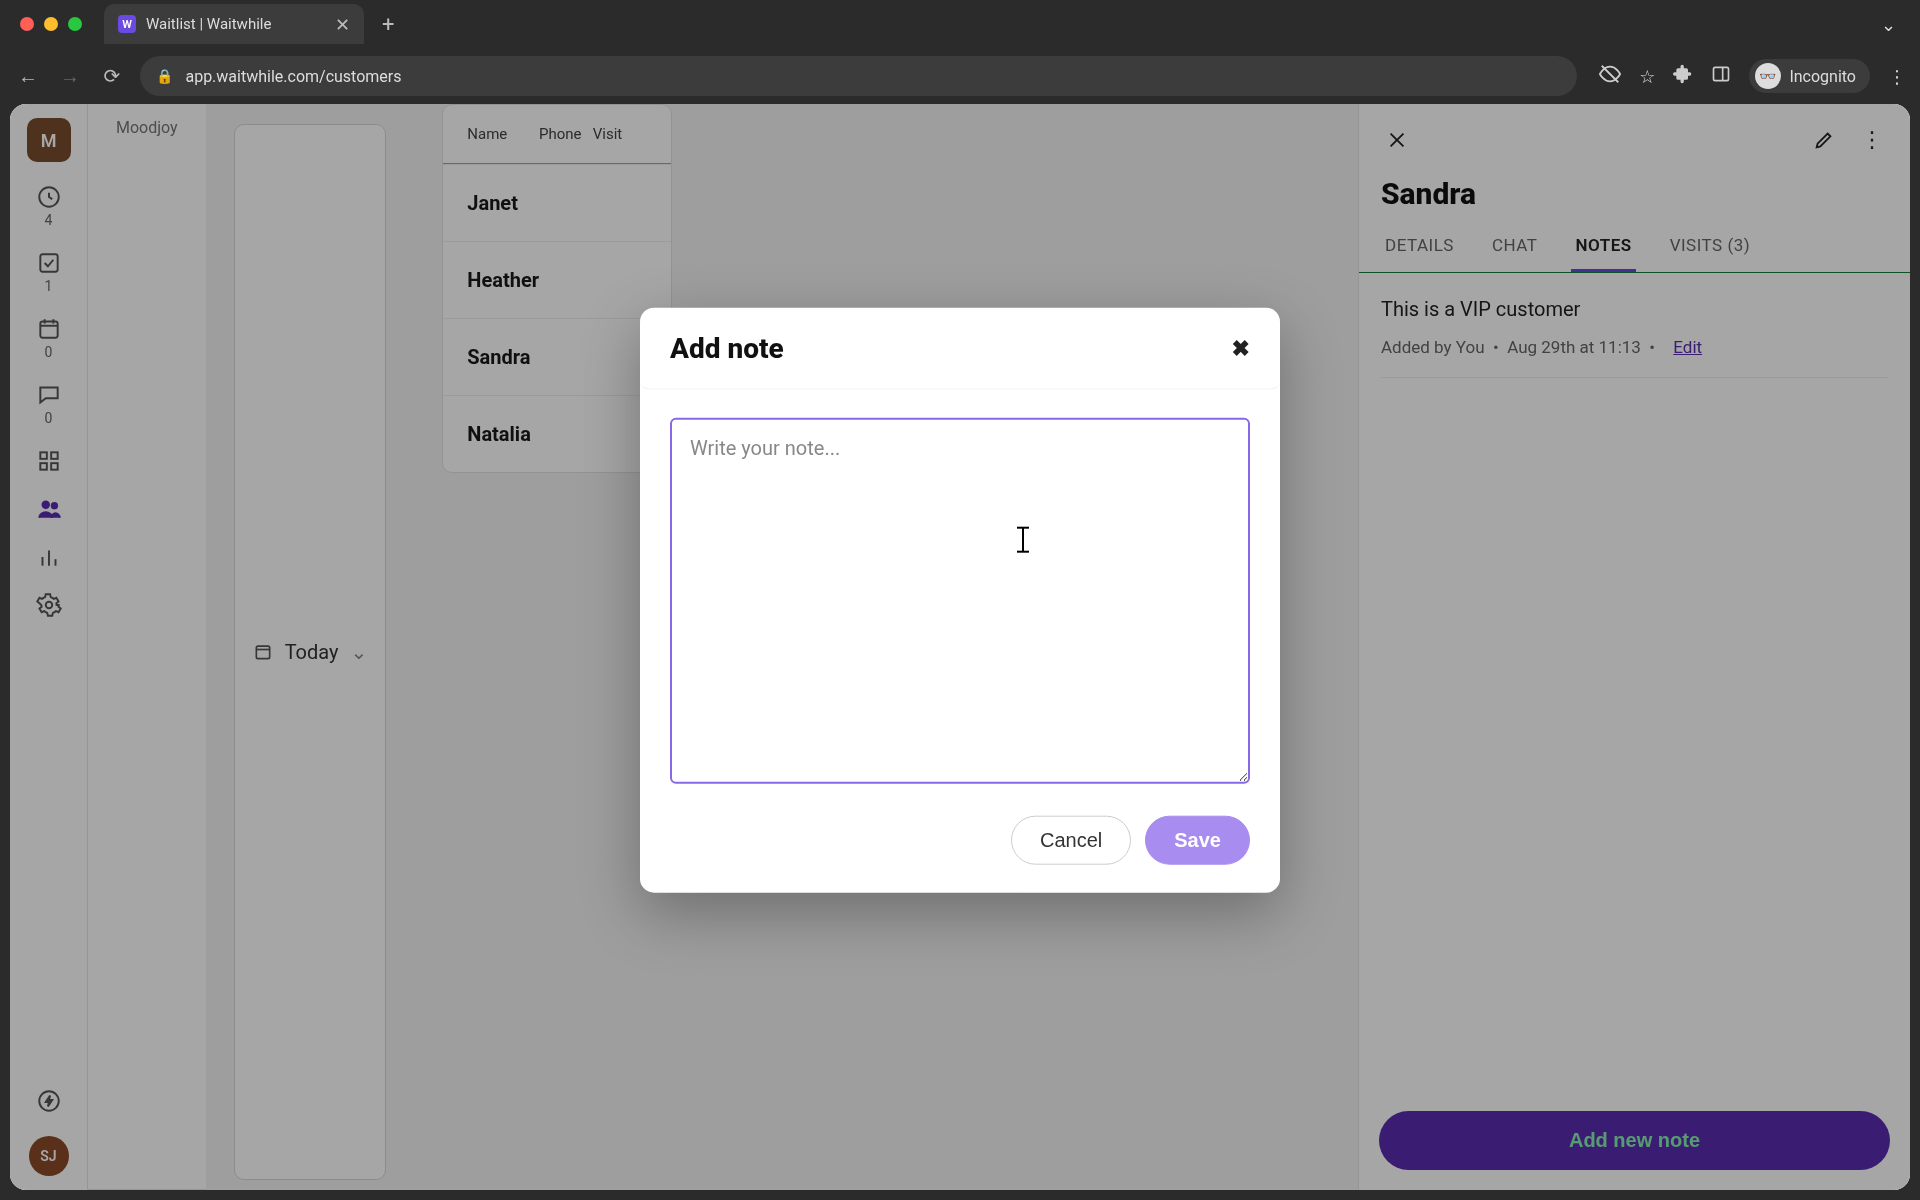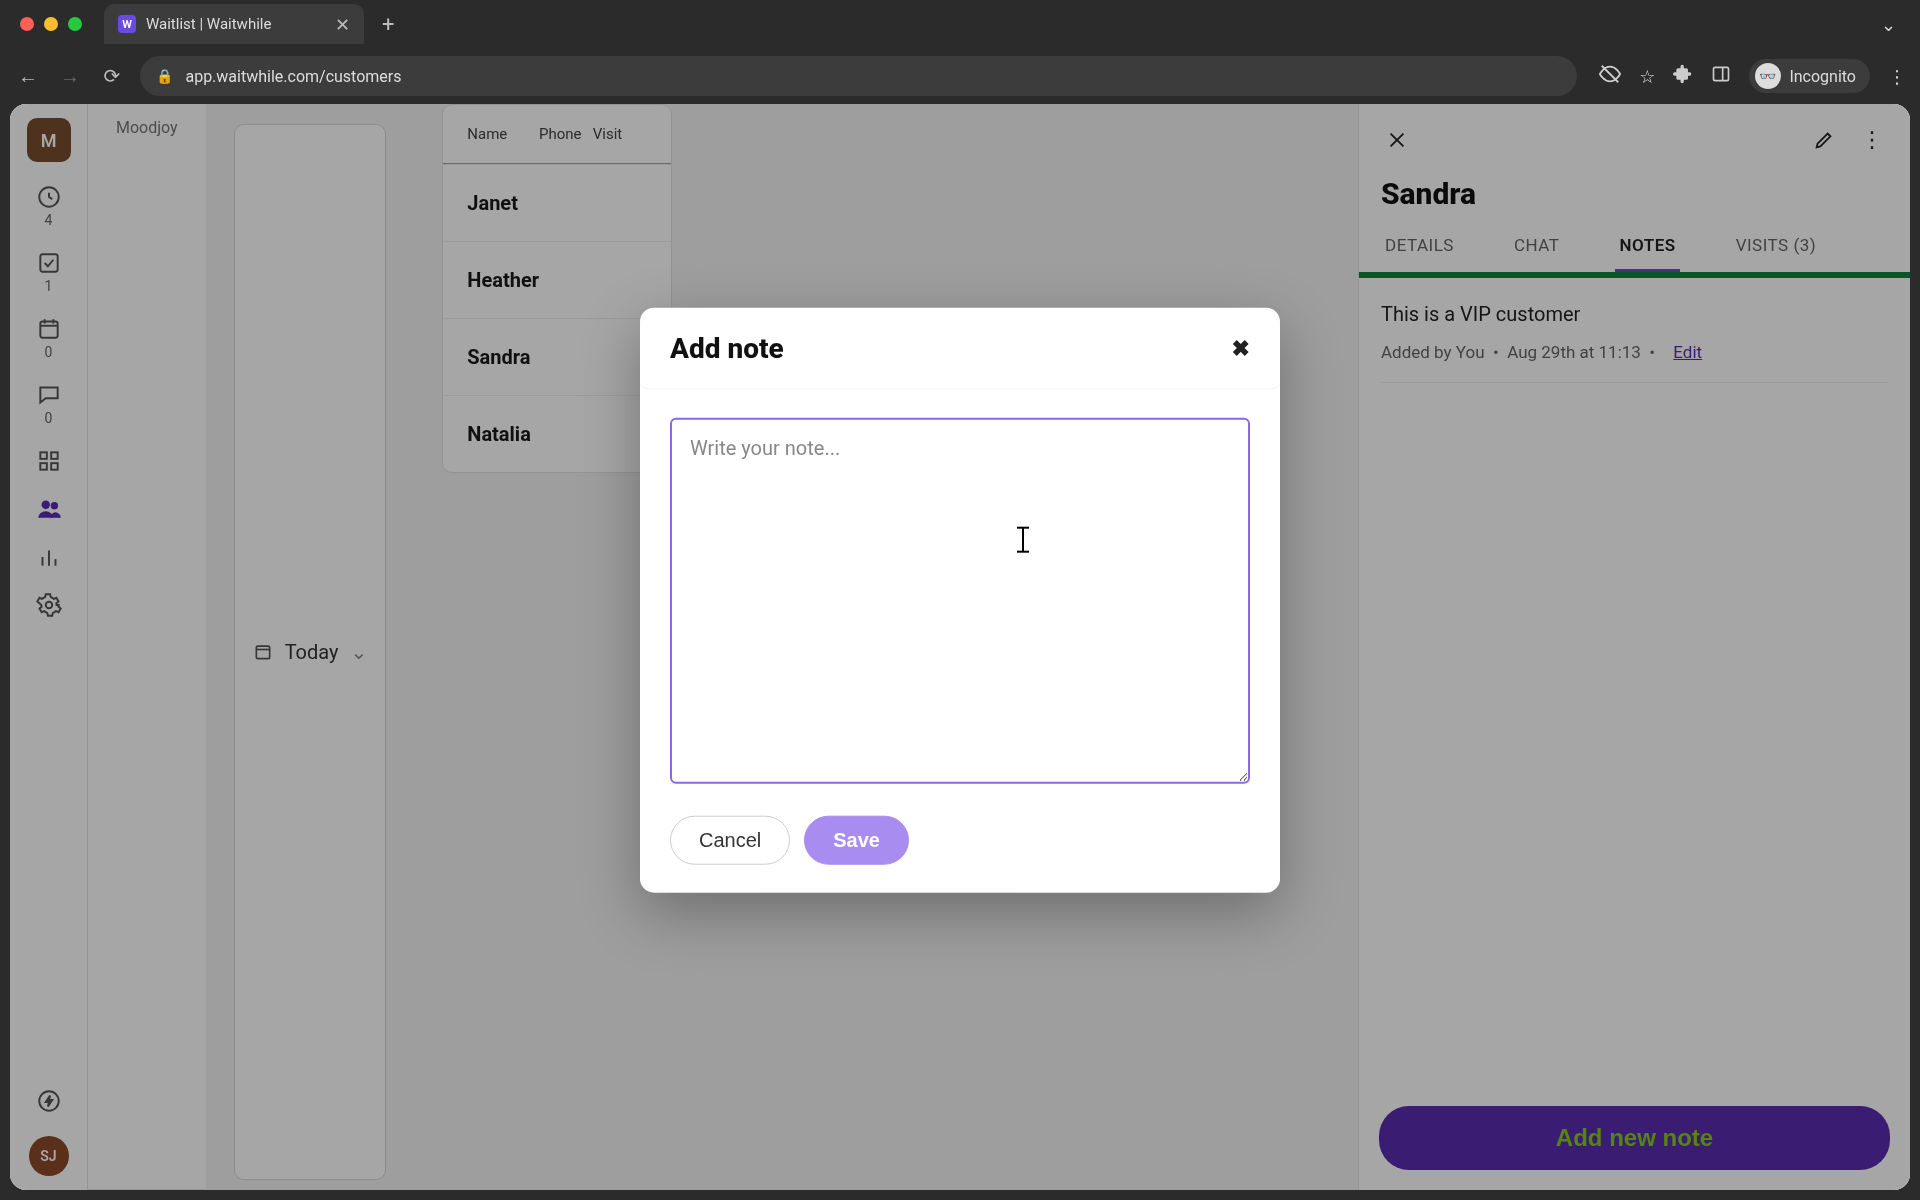--- a/index.html
+++ b/index.html
@@ -135,31 +135,31 @@
   .drawer {
     width:552px;
     background:#fff;
     border-left:1px solid #e5e5ea;
     display:flex; flex-direction:column;
   }
   .drawer-top { display:flex; align-items:center; padding:18px 20px; gap:12px;}
   .icon-btn { width:36px;height:36px;border:none;background:transparent;display:flex;align-items:center;justify-content:center;color:#222;}
   .drawer-top .spacer { flex:1;}
   .drawer-title { font-size:30px; font-weight:800; padding:0 22px 10px; color:#111;}
-  .drawer-tabs { display:flex; gap:52px; padding:0 22px; border-bottom:6px solid #15803d;}
+  .drawer-tabs { display:flex; gap:30px; padding:0 22px; border-bottom:1px solid #15803d;}
   .dtab { padding:14px 4px; color:#666; font-size:17px; letter-spacing:0.5px;}
   .dtab.active { color:#222; border-bottom:3px solid #6a4ae0; font-weight:600;}
   .note-body { padding:24px 22px; flex:1;}
   .note-text { font-size:20px; color:#222;}
   .note-meta { color:#666; font-size:17px; margin-top:16px;}
   .note-meta .edit { color:#5a2db0; text-decoration:underline; margin-left:14px;}
   .note-divider { border-top:1px solid #eee; margin-top:20px;}
   .drawer-footer { padding:20px;}
   .add-note-btn {
-    width:100%; background:#5a2db0; color:#84cc16; border:none; border-radius:30px; padding:18px 0; font-size:24px; font-weight:600;
+    width:100%; background:#5a2db0; color:#86efac; border:none; border-radius:30px; padding:18px 0; font-size:20px; font-weight:600;
   }
 
   
   .dim {
     position:absolute; inset:0; background:rgba(0,0,0,0.35);
   }
 
   
   .modal {
     position:absolute;
@@ -187,21 +187,21 @@
     border-radius:6px;
     padding:16px 18px;
     font-size:20px;
     color:#333;
     resize:both;
     outline:none;
     font-family:inherit;
   }
   .note-textarea::placeholder { color:#888;}
   .modal-actions {
-    display:flex; gap:14px;
+    display:flex; justify-content:flex-end; gap:14px;
     padding:0 30px 28px;
   }
   .btn {
     border-radius:26px; padding:12px 28px; font-size:20px; border:1px solid #ccc; background:#fff; color:#333;
   }
   .btn.primary { background:#a98cf0; border-color:#a98cf0; color:#fff; font-weight:600;}
   
   .text-cursor {
     position:absolute;
     width:2px;height:24px;background:#000;

